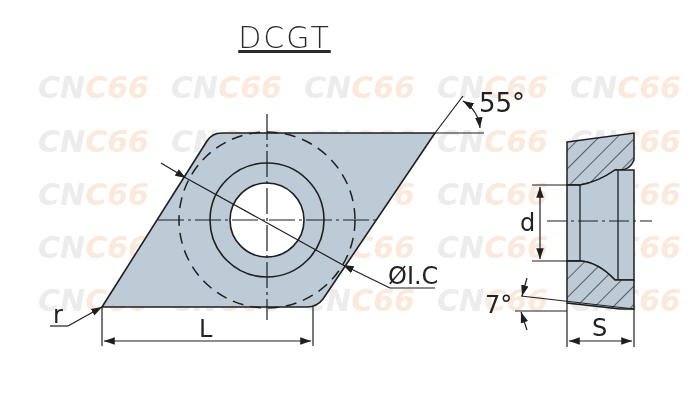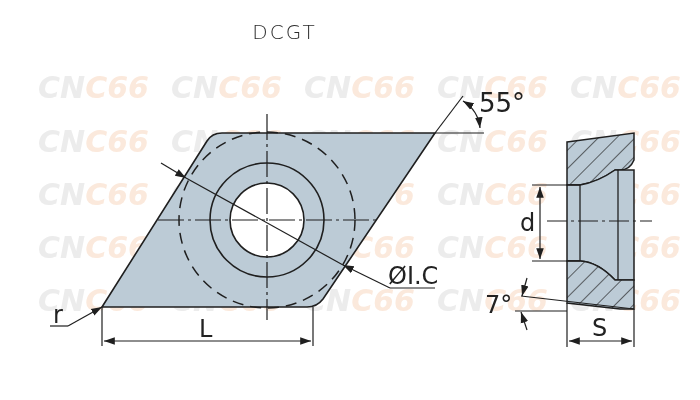--- a/index.html
+++ b/index.html
@@ -1,18 +1,18 @@
 <!DOCTYPE html>
 <html><head>
 <meta charset="utf-8">
 <style>
   html, body { margin:0; padding:0; background:#ffffff; }
   body { width:700px; height:400px; position:relative; overflow:hidden; font-family:"DejaVu Sans", sans-serif; }
   #stage { position:absolute; left:0; top:0; width:700px; height:400px; }
-  .title { position:absolute; left:0; width:569px; top:20px; text-align:center; font-size:20px; letter-spacing:2px; color:#2b2b2b; font-family:"DejaVu Sans", sans-serif; font-weight:300; }
+  .title { position:absolute; left:0; width:569px; top:20px; text-align:center; font-size:30px; letter-spacing:2px; color:#2b2b2b; font-family:"DejaVu Sans", sans-serif; font-weight:300;text-decoration:underline; }
   .wm { font-family:"DejaVu Sans", sans-serif; font-style:italic; font-weight:bold; font-size:30px; }
   .lbl { font-family:"DejaVu Sans", sans-serif; fill:#222; }
 </style>
 </head>
 <body>
 
 <div class="title">DCGT</div>
 
 <svg id="stage" width="700" height="400" viewBox="0 0 700 400" xmlns="http://www.w3.org/2000/svg">
   <defs>

